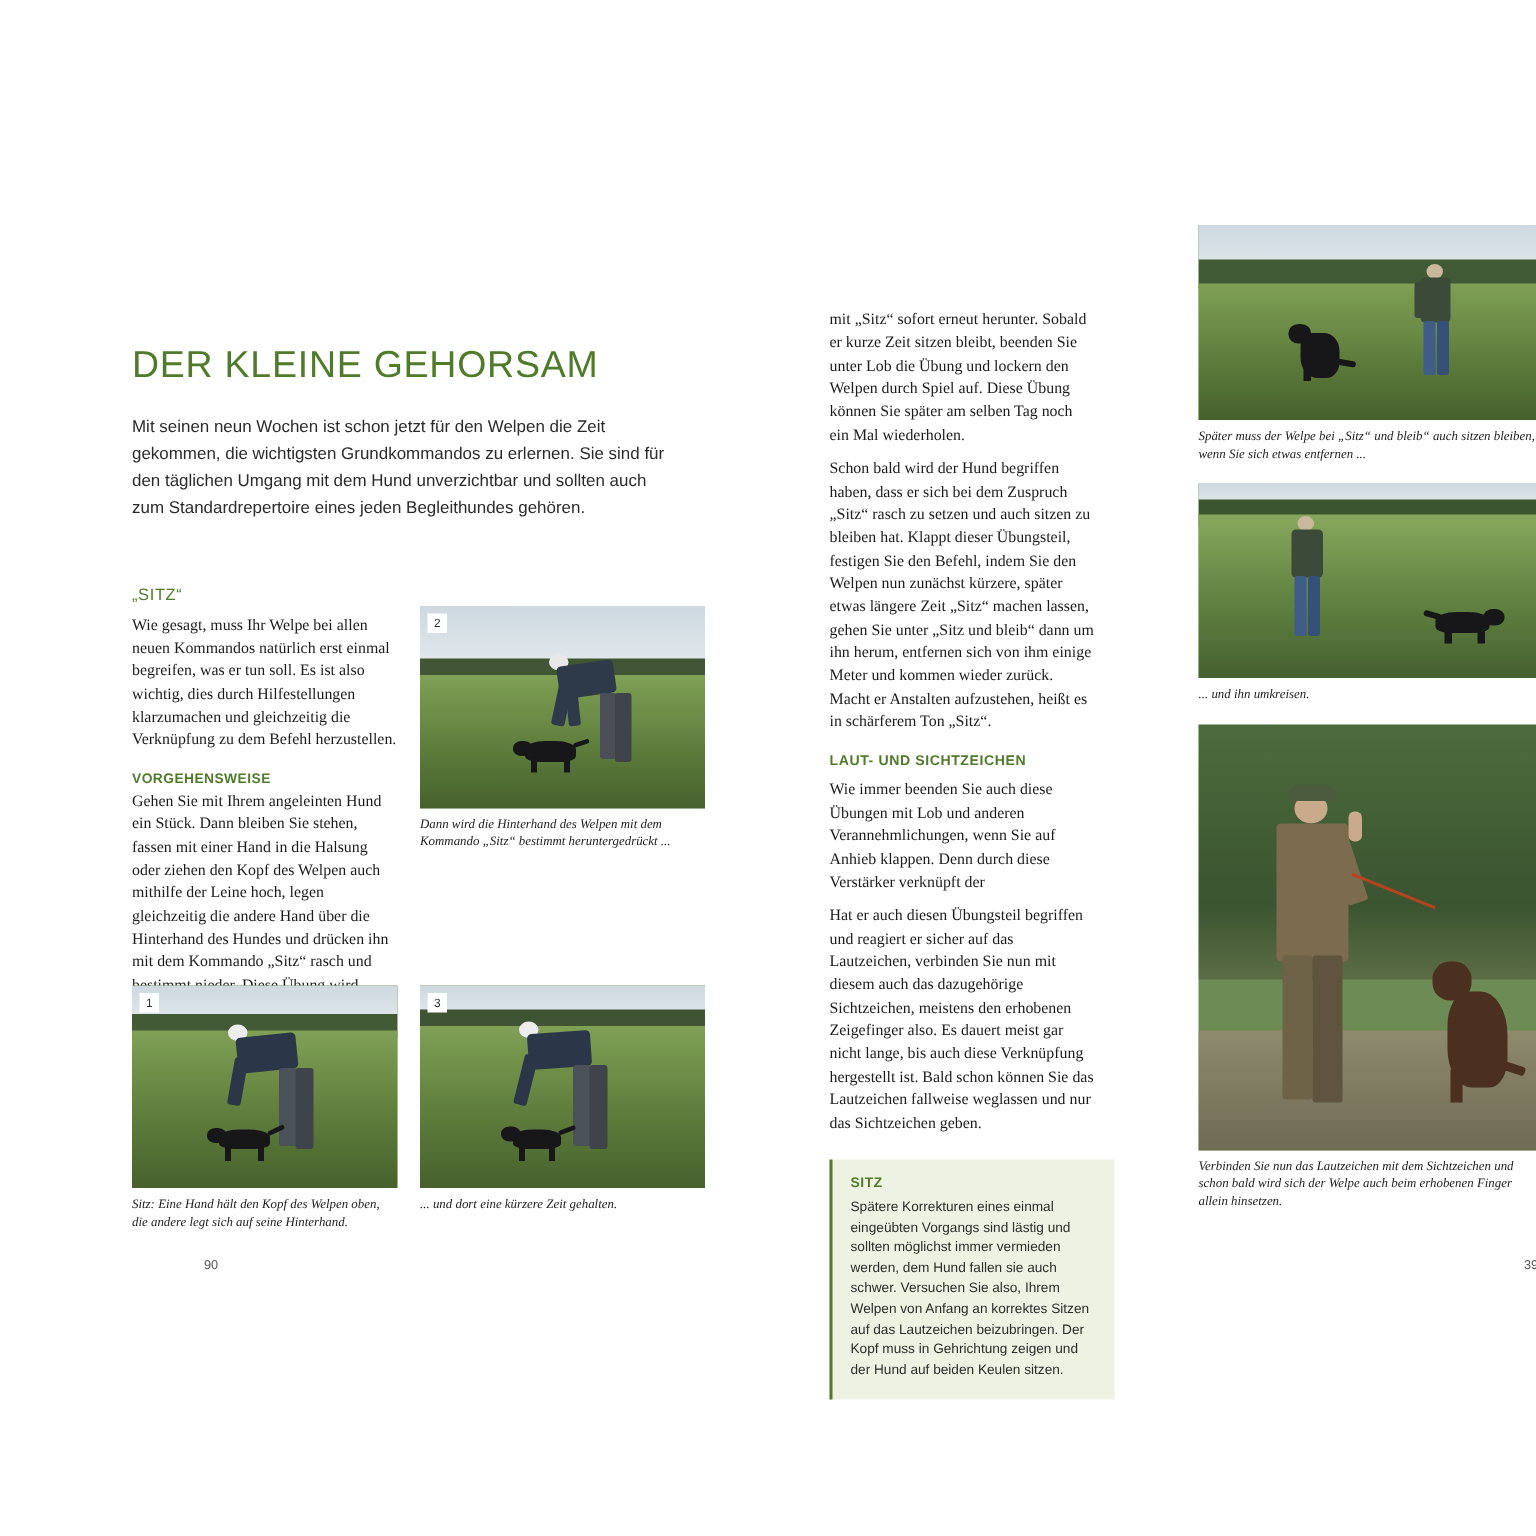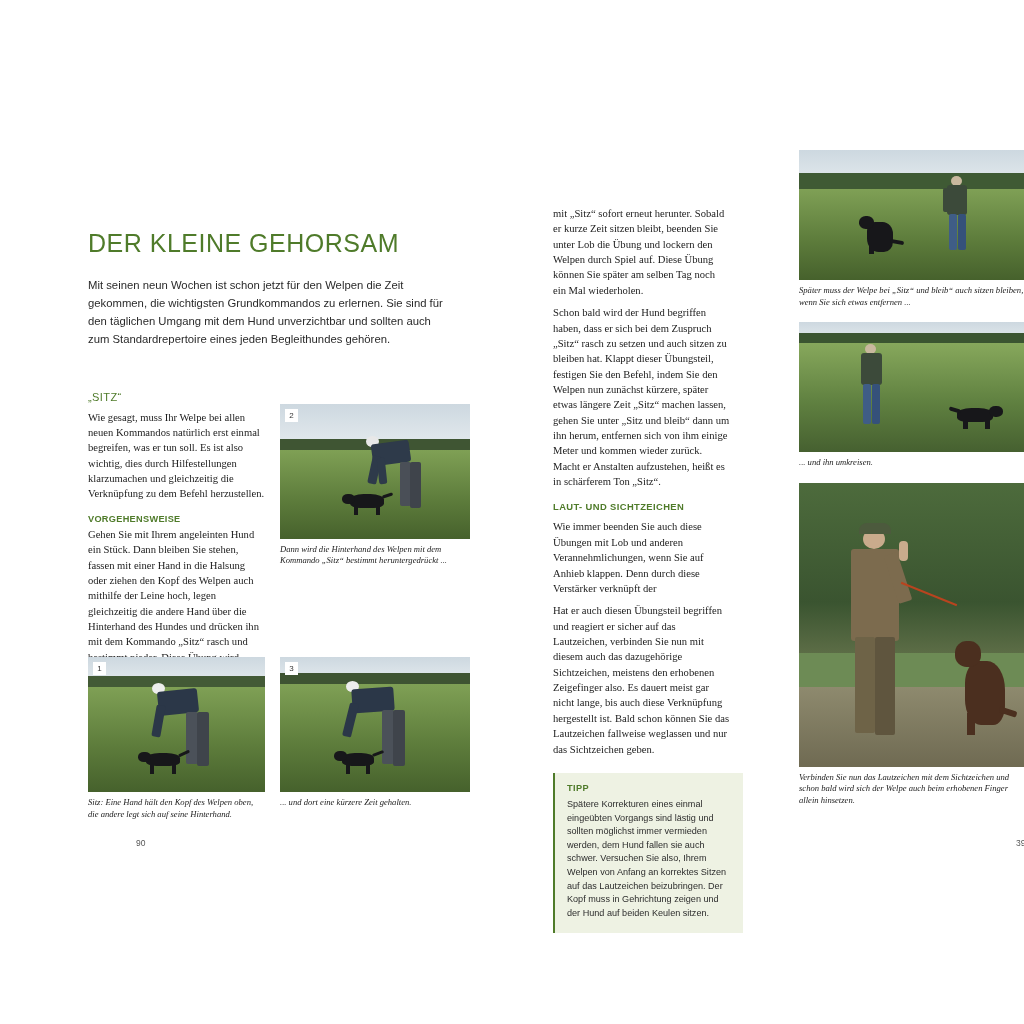--- a/index.html
+++ b/index.html
@@ -293,21 +293,21 @@
   <div class="page-right">
 
     <div style="position:absolute;left:0;top:56px;width:177px;">
       <p class="body-text" style="margin-top:0">mit „Sitz“ sofort erneut herunter. Sobald er kurze Zeit sitzen bleibt, beenden Sie unter Lob die Übung und lockern den Welpen durch Spiel auf. Diese Übung können Sie später am selben Tag noch ein Mal wiederholen.</p>
       <p class="body-text">Schon bald wird der Hund begriffen haben, dass er sich bei dem Zuspruch „Sitz“ rasch zu setzen und auch sitzen zu bleiben hat. Klappt dieser Übungsteil, festigen Sie den Befehl, indem Sie den Welpen nun zunächst kürzere, später etwas längere Zeit „Sitz“ machen lassen, gehen Sie unter „Sitz und bleib“ dann um ihn herum, entfernen sich von ihm einige Meter und kommen wieder zurück. Macht er Anstalten aufzustehen, heißt es in schärferem Ton „Sitz“.</p>
       <div class="section-head" style="margin-top:12px;font-size:9.4px;font-weight:700;">LAUT- UND SICHTZEICHEN</div>
       <p class="body-text">Wie immer beenden Sie auch diese Übungen mit Lob und anderen Verannehmlichungen, wenn Sie auf Anhieb klappen. Denn durch diese Verstärker verknüpft der</p>
       <p class="body-text">Hat er auch diesen Übungsteil begriffen und reagiert er sicher auf das Lautzeichen, verbinden Sie nun mit diesem auch das dazugehörige Sichtzeichen, meistens den erhobenen Zeigefinger also. Es dauert meist gar nicht lange, bis auch diese Verknüpfung hergestellt ist. Bald schon können Sie das Lautzeichen fallweise weglassen und nur das Sichtzeichen geben.</p>
 
       <div class="tipp">
-        <div class="tipp-title">TIPP</div>
+        <div class="tipp-title">SITZ</div>
         <div class="tipp-body">Spätere Korrekturen eines einmal eingeübten Vorgangs sind lästig und sollten möglichst immer vermieden werden, dem Hund fallen sie auch schwer. Versuchen Sie also, Ihrem Welpen von Anfang an korrektes Sitzen auf das Lautzeichen beizubringen. Der Kopf muss in Gehrichtung zeigen und der Hund auf beiden Keulen sitzen.</div>
       </div>
     </div>
 
     <div style="position:absolute;left:205px;top:0;width:212px;margin-left:41px;">
 
       <div>
         <div class="photo" style="width:230px;height:130px;">
           <div class="sky" style="height:30%"></div>
           <div class="treeline" style="top:18%;height:15%;background:#3f5a34;"></div>

